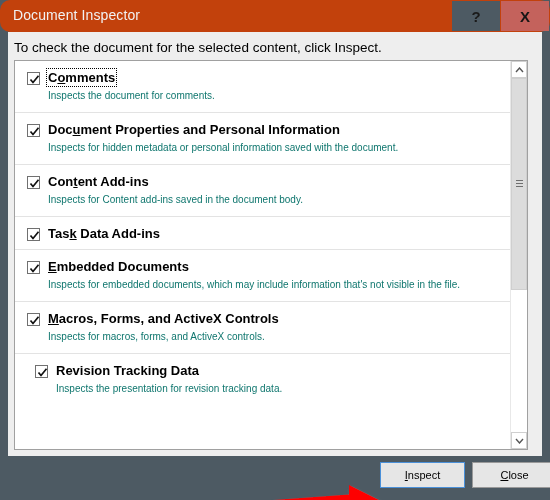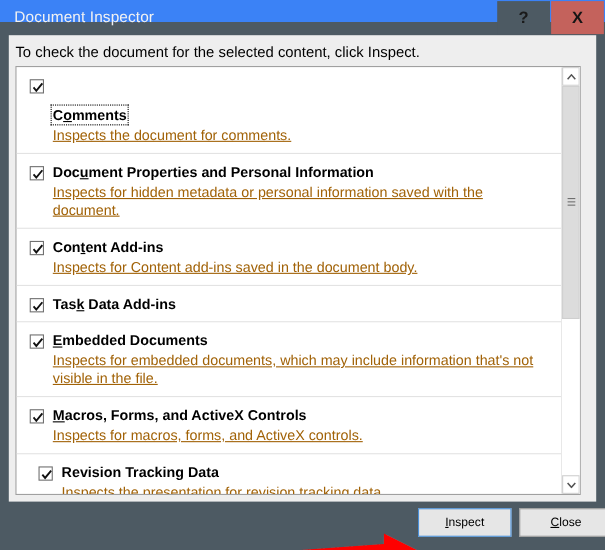--- a/index.html
+++ b/index.html
@@ -23,22 +23,23 @@
     box-sizing: border-box;
     background: #4d5a63;
     border: 0;
   }
 
   
   .titlebar {
     position: absolute;
     left: 0; top: 0;
     width: 550px;
-    height: 20px;
-    background: #3b82f6;
+    height: 32px;
+    background: #c2410c;
+    border-radius: 10px;
   }
   .title-text {
     position: absolute;
     left: 13px;
     top: 7px;
     font-size: 14px;
     color: #f2f2f2;
     letter-spacing: 0.1px;
     white-space: nowrap;
   }
@@ -138,29 +139,27 @@
   .item-label {
     font-size: 13px;
     font-weight: bold;
     color: #000000;
     line-height: 15px;
     white-space: nowrap;
   }
   .item-label.focused {
     outline: 1px dotted #000000;
     outline-offset: 1px;
-    margin-top: 27px;
   }
   .item-desc {
     margin: 3px 0 0 21px;
-    font-size: 13px;
-    color: #a16207;
+    font-size: 10px;
+    color: #0f766e;
     line-height: 16px;
     max-width: 462px;
-    text-decoration: underline;
   }
 
   
   .scrollbar {
     position: absolute;
     right: 0;
     top: 0;
     width: 17px;
     height: 100%;
     background: #ffffff;

